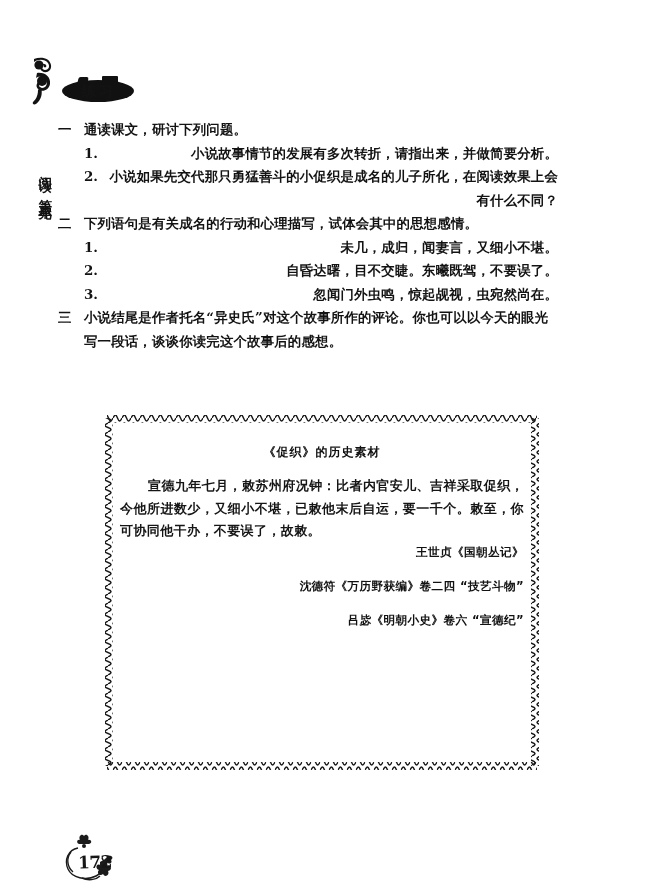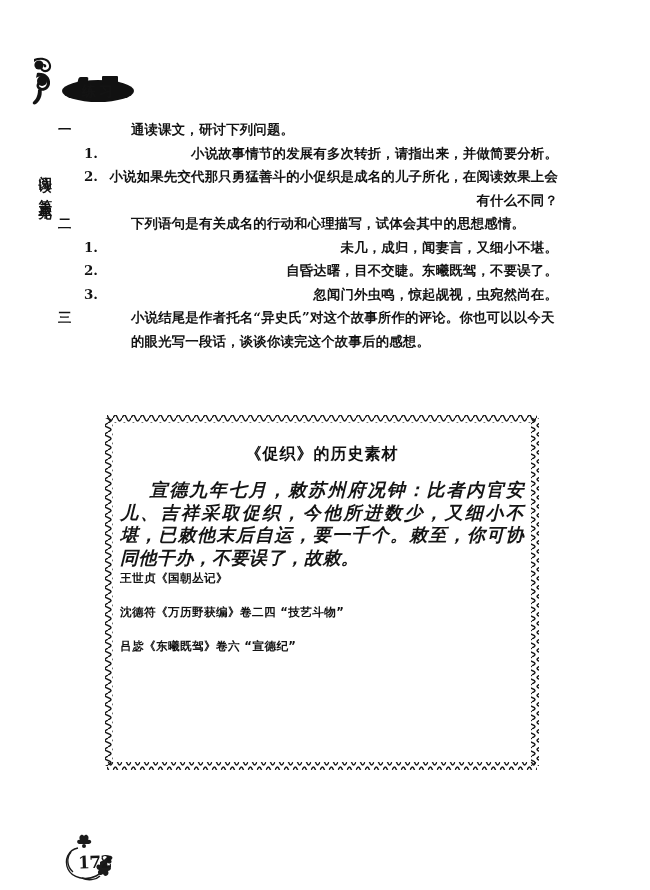--- a/index.html
+++ b/index.html
@@ -123,21 +123,20 @@
   .ex-num {
     width: 26px;
     flex: 0 0 26px;
     font-weight: bold;
     letter-spacing: 0;
   }
   .ex-head-text {
     flex: 1;
     font-weight: bold;
     letter-spacing: 0.2px;
-    margin-left: 47px;
   }
   .ex-sub {
     display: flex;
     align-items: flex-start;
     margin-left: 26px;
     font-weight: bold;
   }
   .ex-sub-num {
     width: 22px;
     flex: 0 0 22px;
@@ -186,40 +185,39 @@
     position: absolute;
     left: 16px;
     top: 18px;
     right: 16px;
     bottom: 14px;
   }
   #source-title {
     text-align: center;
     font-family: "DejaVu Sans", "Liberation Sans", sans-serif;
     font-weight: bold;
-    font-size: 16px;
+    font-size: 12px;
     letter-spacing: 1px;
     color: #101010;
     margin: 12px 0 14px 0;
   }
   .src-para {
     font-family: "DejaVu Serif", "Liberation Serif", serif;
-    font-size: 18px;
+    font-size: 13px;
     line-height: 22.5px;
-    font-style: italic;
     font-weight: bold;
     letter-spacing: 0.4px;
     text-align: justify;
     text-justify: inter-character;
     color: #151515;
     margin: 0;
   }
   .src-para .indent { display: inline-block; width: 28px; }
   .src-attrib {
-    text-align: left;
+    text-align: right;
     font-family: "DejaVu Sans", "Liberation Sans", sans-serif;
     font-weight: bold;
     font-size: 11.6px;
     letter-spacing: 0.4px;
     color: #121212;
     margin: 2px 0 0 0;
   }
   .src-gap { height: 17px; }
 
   
@@ -343,21 +341,21 @@
 
       <p class="src-para"><span class="indent"></span><span>宣德九年七月，敕苏州府况钟：比者内官安儿、吉祥采取促织，今他所进数少，又细小不堪，已敕他末后自运，要一千个。敕至，你可协同他干办，不要误了，故敕。</span></p>
       <p class="src-attrib">王世贞《国朝丛记》</p>
 
       <div class="src-gap"></div>
 
       <p class="src-attrib">沈德符《万历野获编》卷二四 “技艺斗物”</p>
 
       <div class="src-gap"></div>
 
-      <p class="src-attrib">吕毖《东曦既驾》卷六 “宣德纪”</p>
+      <p class="src-attrib">吕毖《明朝小史》卷六 “宣德纪”</p>
 
     </div>
   </div>
 
   <div id="folio">
     <svg class="folio-orn" viewBox="0 0 68 54" aria-hidden="true">
       <g fill="none" stroke="#1b1b1b" stroke-width="1.4">
         <path d="M20 16 C10 18, 6 28, 10 37 C14 46, 28 49, 38 44 C46 40, 48 32, 44 26"></path>
         <path d="M13 20 C8 26, 9 35, 15 40"></path>
         <path d="M24 46 C30 49, 38 48, 42 44"></path>

